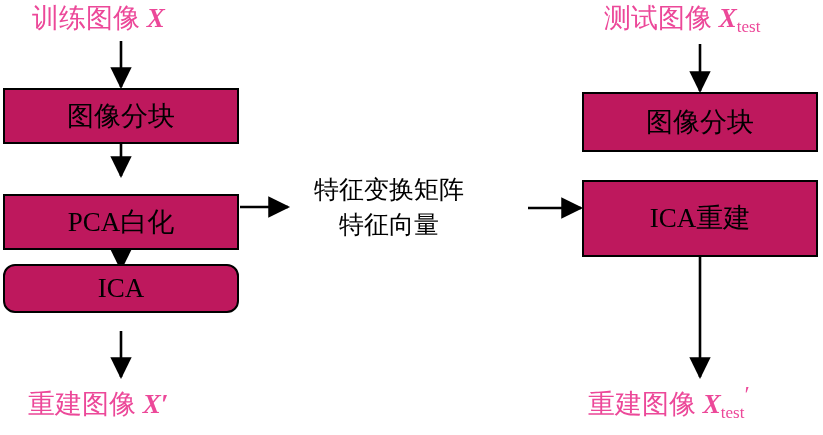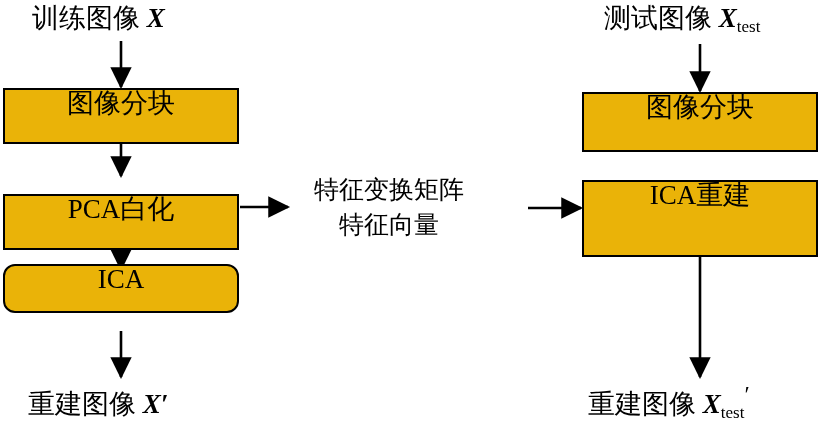--- a/index.html
+++ b/index.html
@@ -14,21 +14,21 @@
     background: #ffffff;
     font-family: "Liberation Serif", "DejaVu Serif", serif;
     color: #000000;
     overflow: hidden;
   }
   .label {
     position: absolute;
     white-space: nowrap;
     font-size: 27px;
     line-height: 1;
-    color: #000000;
+    color: #ec4899;
   }
   .label .var {
     font-family: "Liberation Serif", "DejaVu Serif", serif;
     font-weight: bold;
     font-style: italic;
     font-size: 27px;
   }
   .label .sub {
     font-size: 17px;
     vertical-align: baseline;
@@ -42,23 +42,23 @@
     vertical-align: baseline;
     position: relative;
     top: -11px;
     font-weight: normal;
     font-style: normal;
   }
   .box {
     position: absolute;
     box-sizing: border-box;
     border: 2.5px solid #000000;
-    background: #eab308;
+    background: #be185d;
     display: flex;
-    align-items: flex-start;
+    align-items: center;
     justify-content: center;
   }
   .box-text {
     font-size: 27px;
     line-height: 1;
     white-space: nowrap;
   }
   .center-text {
     position: absolute;
     text-align: center;

